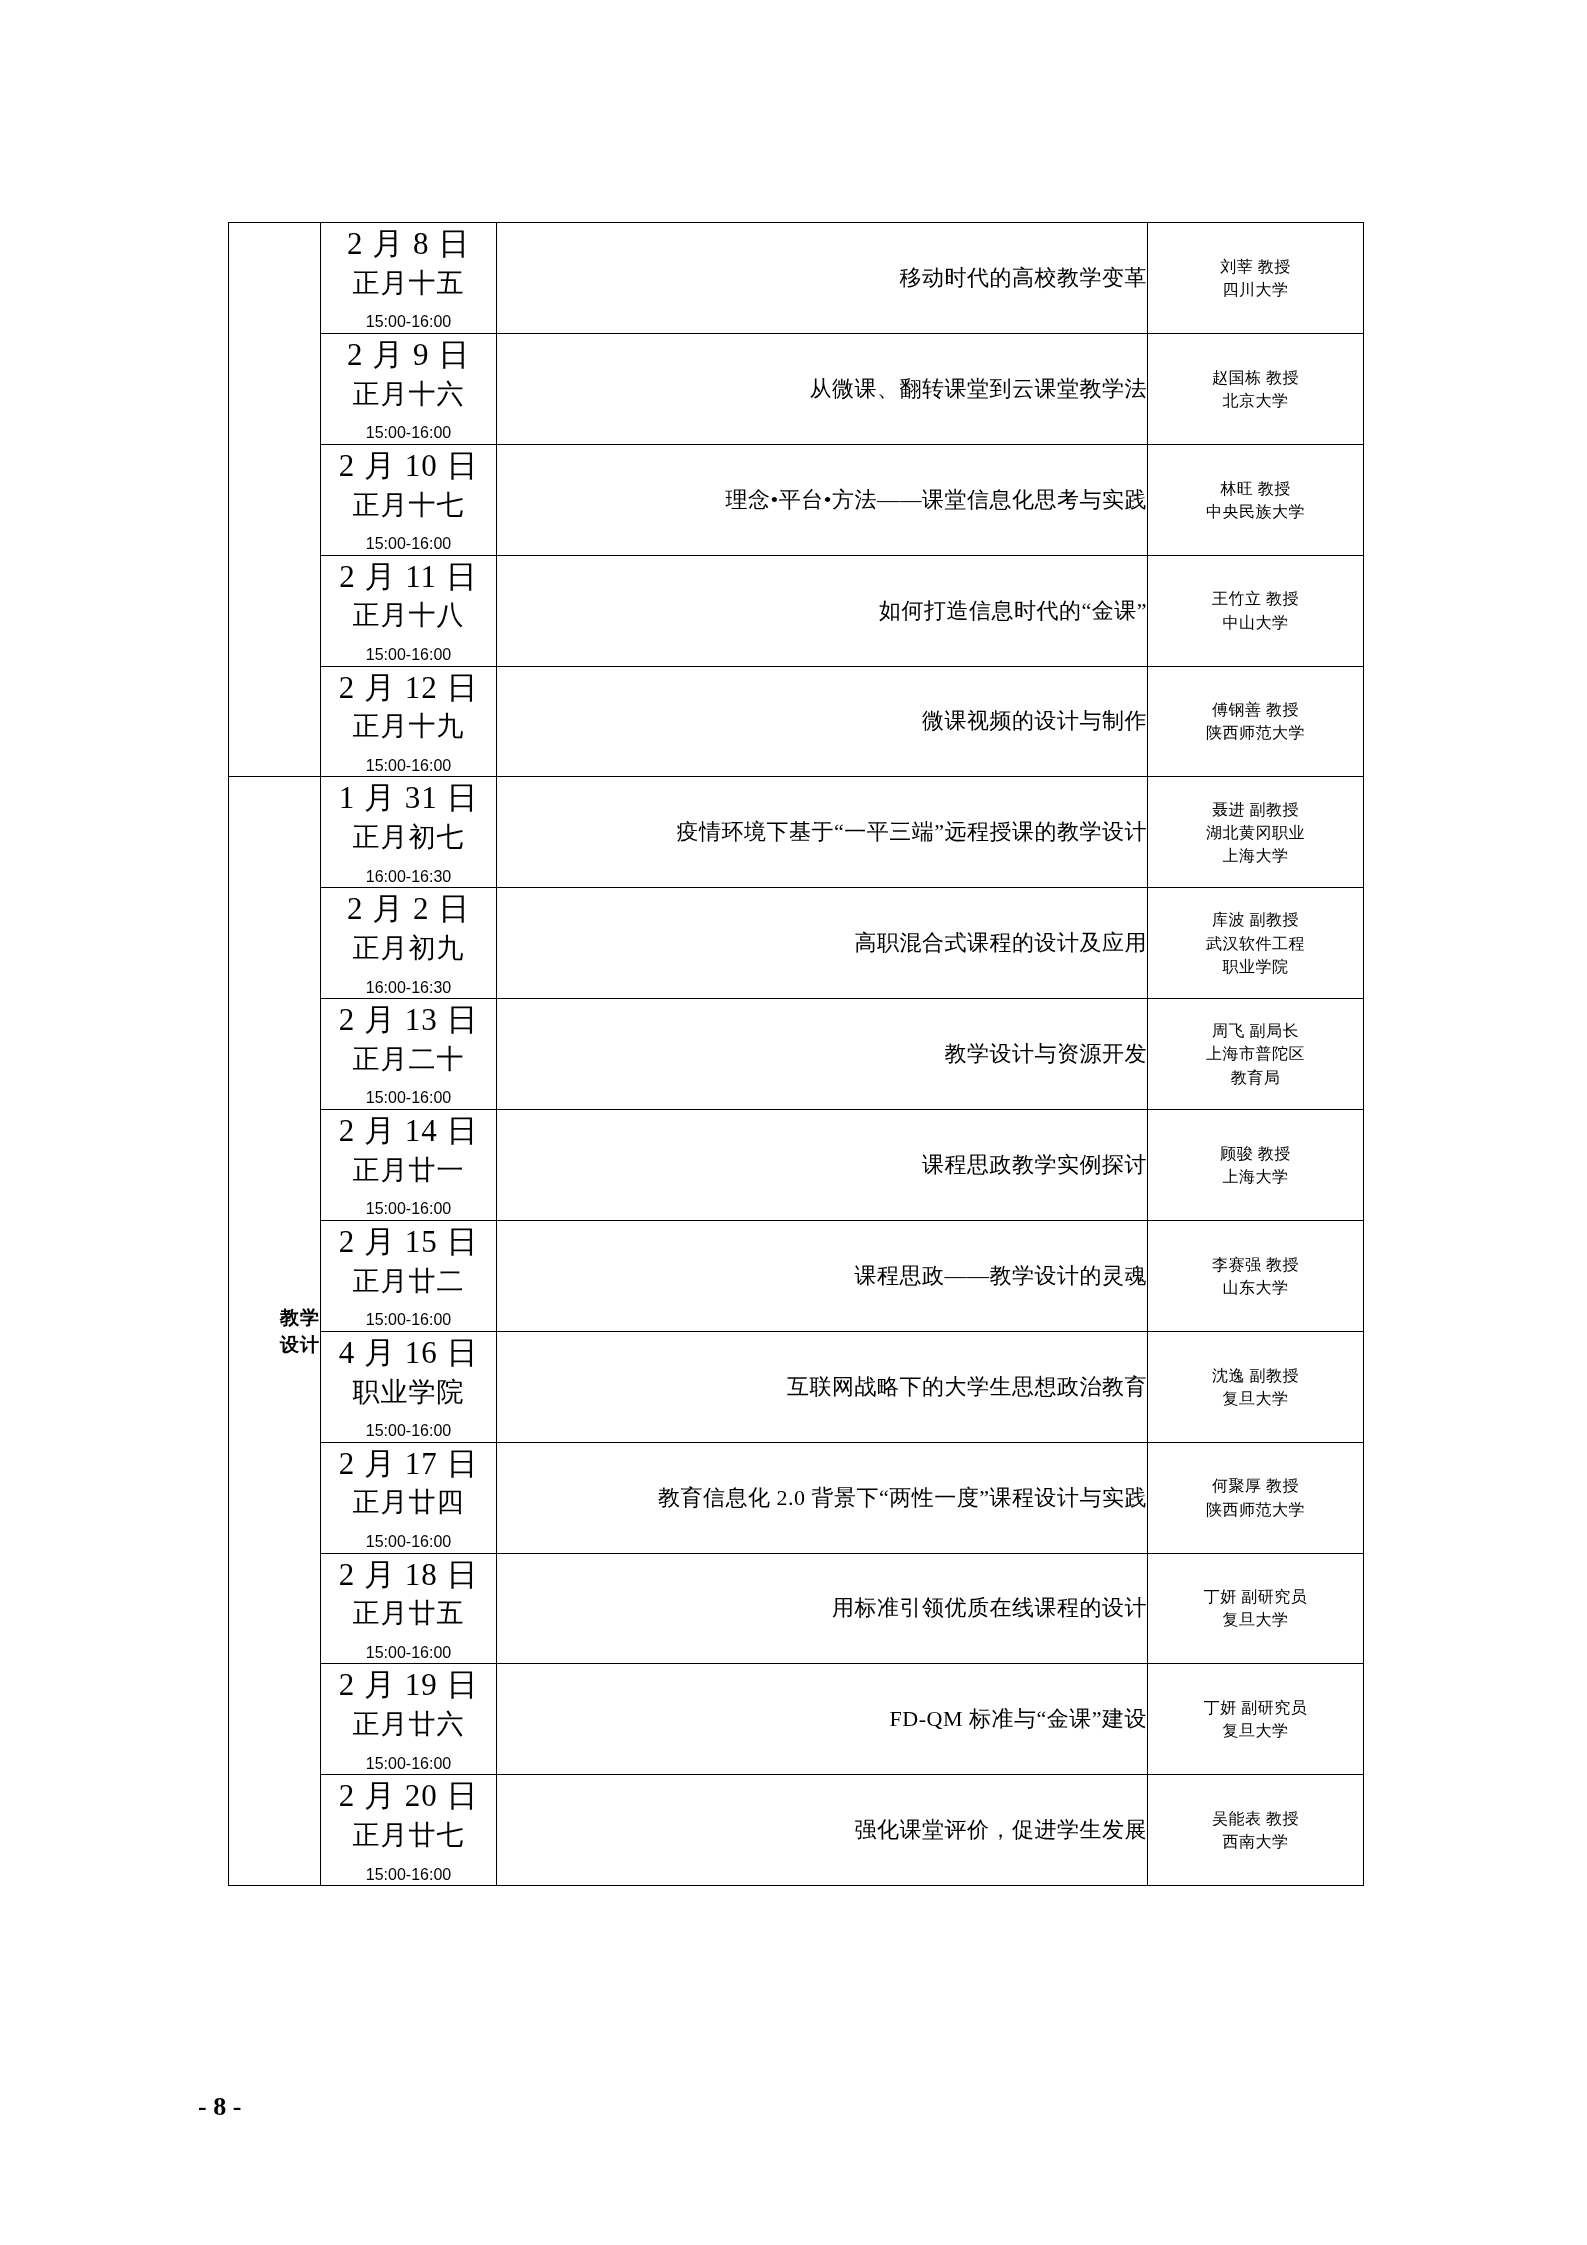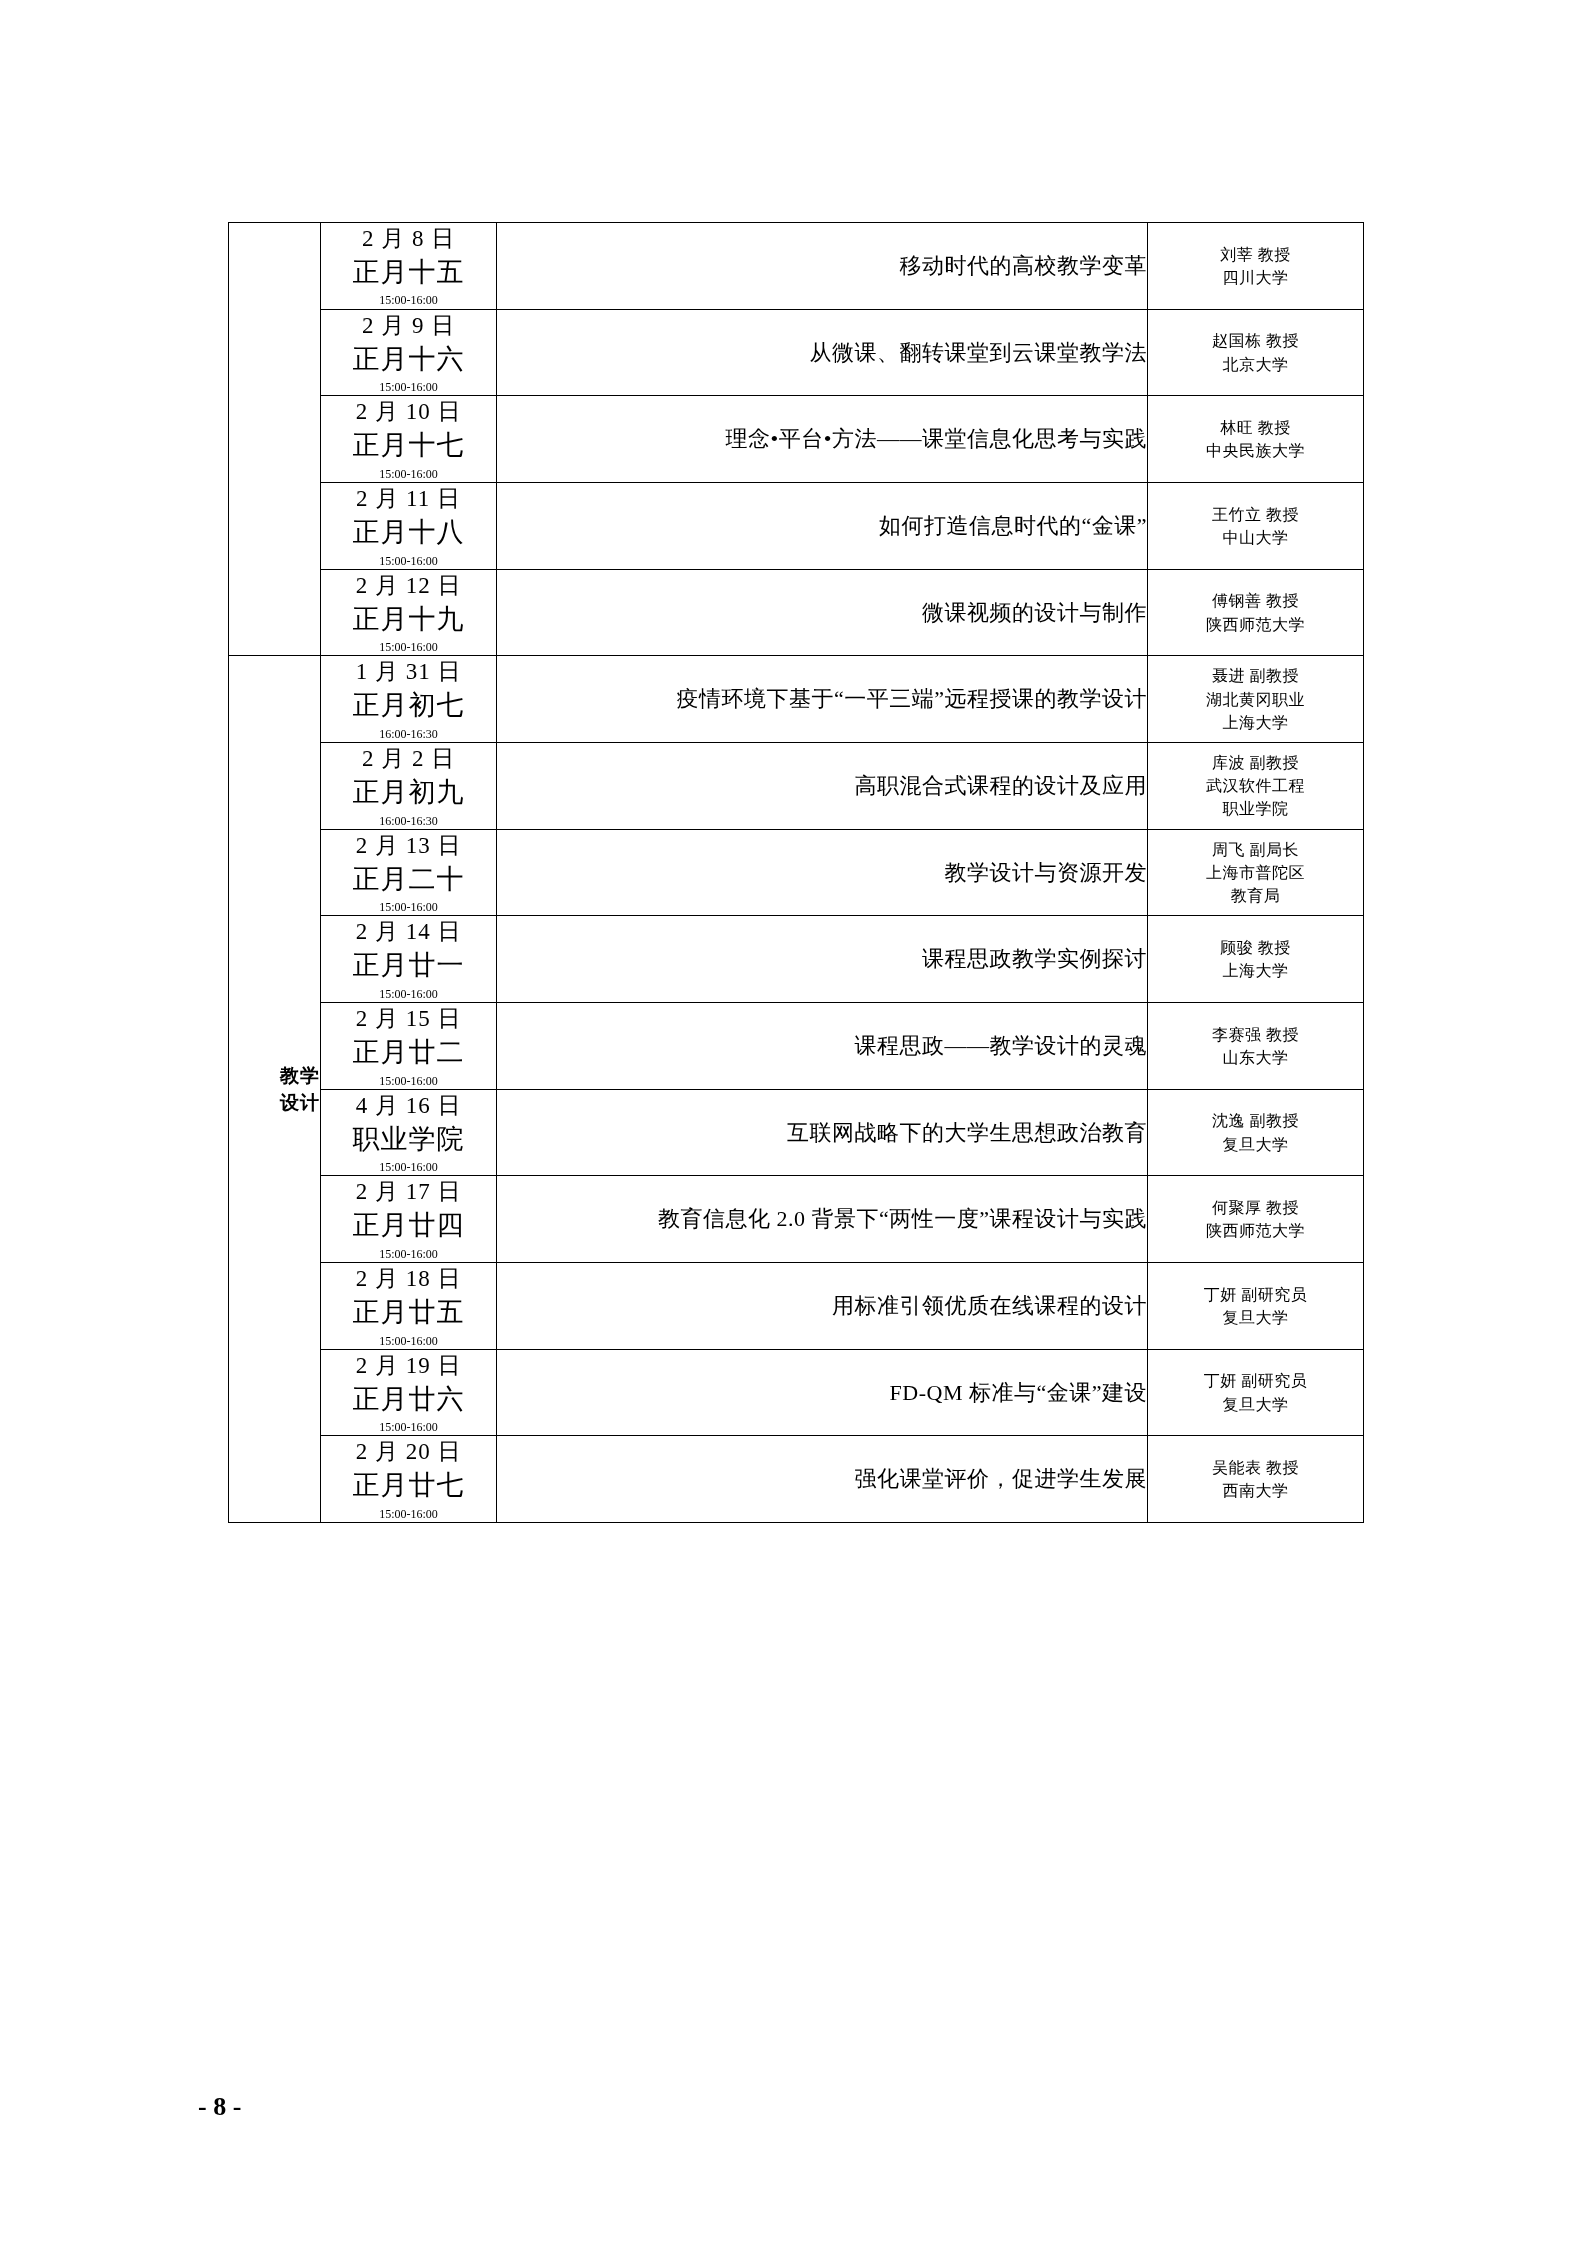--- a/index.html
+++ b/index.html
@@ -53,34 +53,34 @@
   }
   .cat-cell .line { display: block; }
 
   .date-cell {
     text-align: center;
     padding: 6px 4px 8px 4px;
     line-height: 1.35;
   }
   .date-cell .d1 {
     display: block;
-    font-size: 23px;
+    font-size: 31px;
     letter-spacing: 1px;
   }
   .date-cell .d2 {
     display: block;
     font-size: 27px;
     letter-spacing: 1px;
   }
   .date-cell .d3 {
     display: block;
-    font-size: 12px;
-    font-family: Liberation Serif, serif;
+    font-size: 16px;
+    font-family: Liberation Sans, sans-serif;
     letter-spacing: 0px;
-    margin-top: 2px;
+    margin-top: 10px;
   }
 
   .topic-cell {
     text-align: right;
     padding: 8px 10px 8px 14px;
     font-size: 22px;
     line-height: 1.45;
     letter-spacing: 0.5px;
   }
 

